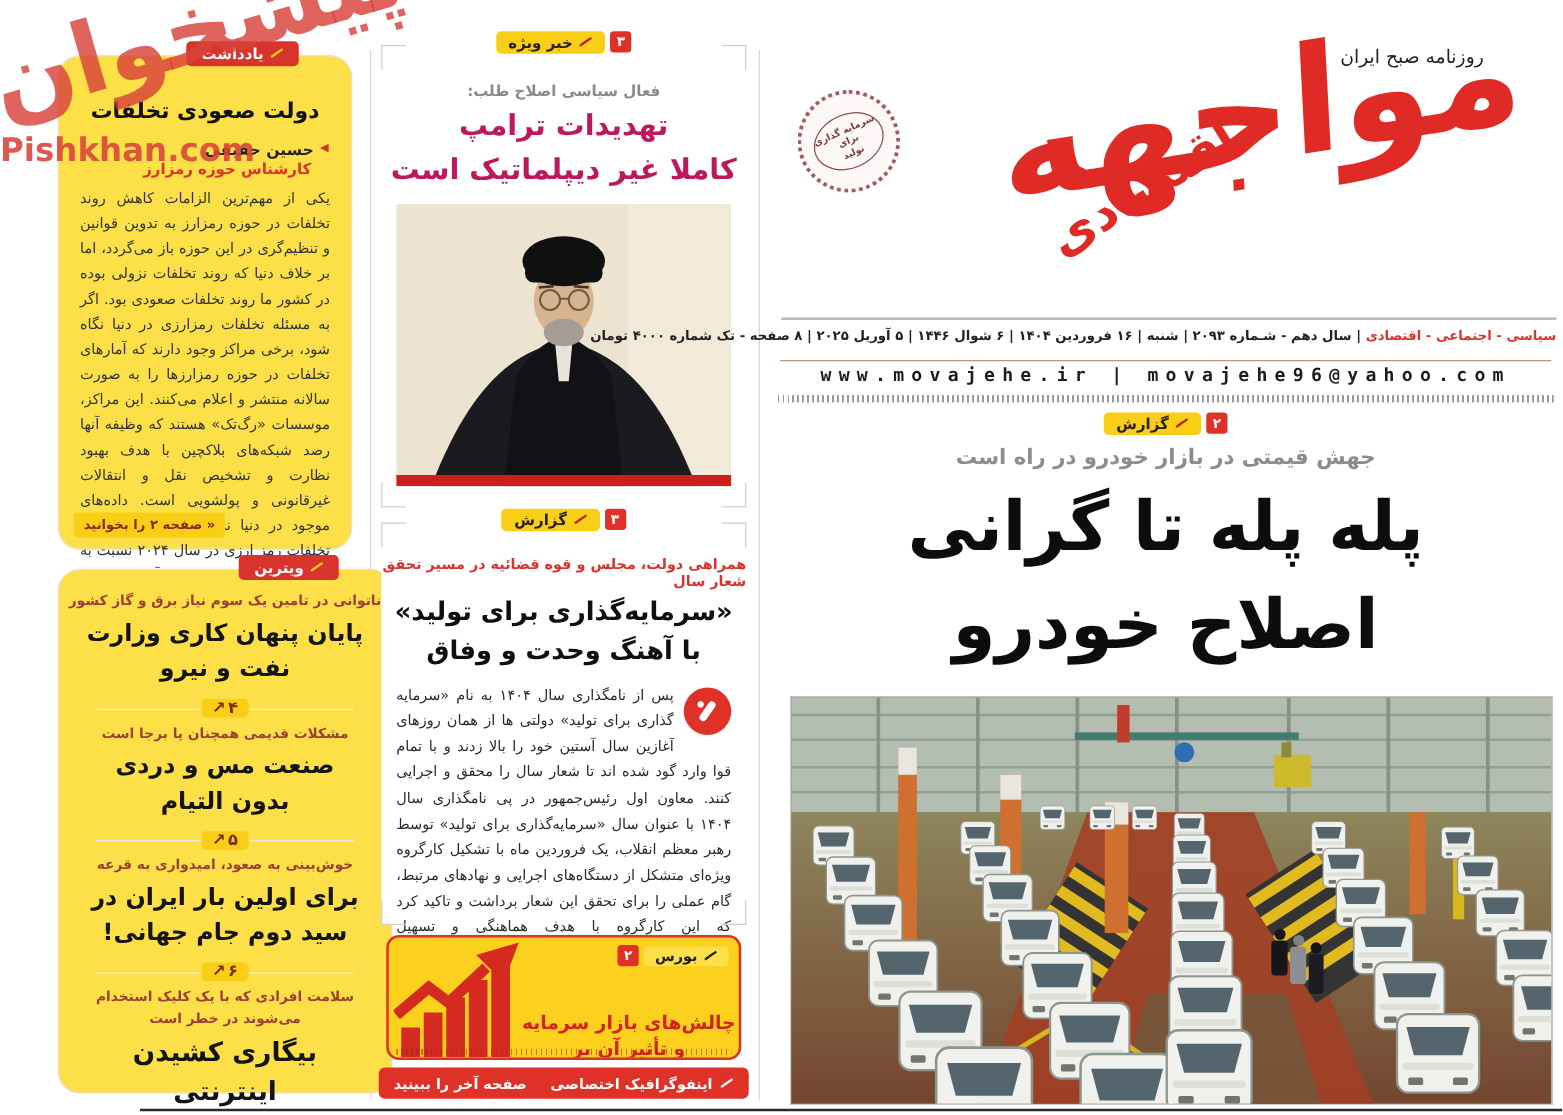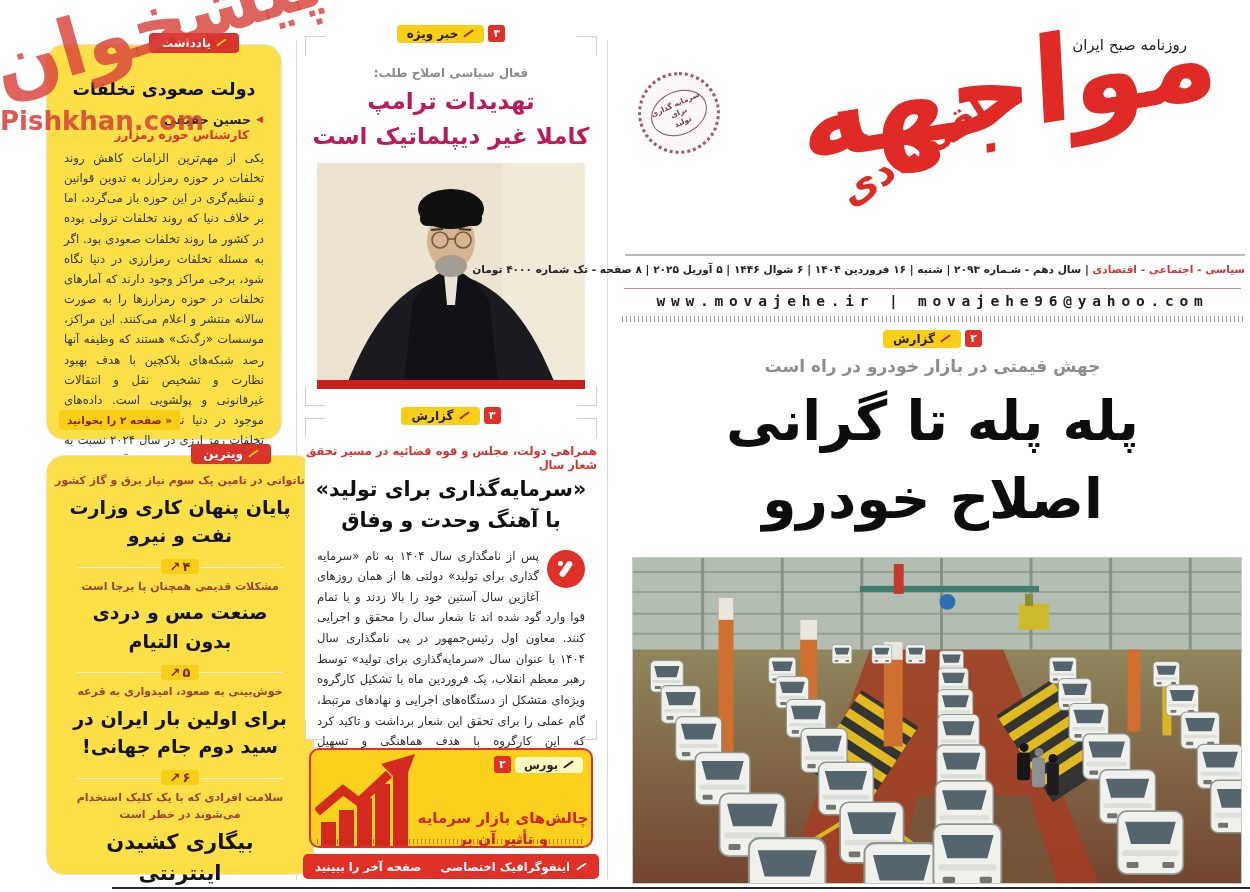--- a/index.html
+++ b/index.html
@@ -10,21 +10,21 @@
   html,body{background:#fff}
   .page{position:relative;width:1250px;height:892px;background:#fff;overflow:hidden;
         font-family:"DejaVu Sans",sans-serif;color:var(--dark)}
   .fa{direction:rtl}
   
   .tab-red{position:absolute;display:flex;align-items:center;gap:5px;background:var(--red);
            color:#fff;font-size:12px;font-weight:bold;padding:3px 12px;border-radius:4px;
            direction:rtl;z-index:5}
   .tab-yel{display:inline-flex;align-items:center;gap:5px;background:var(--yellow);
            color:#26211a;font-size:12px;font-weight:bold;padding:2px 10px;border-radius:4px;direction:rtl}
-  .tab-white{display:inline-flex;align-items:center;gap:5px;background:#fef9c3;color:#26211a;
+  .tab-white{display:inline-flex;align-items:center;gap:5px;background:#fde047;color:#26211a;
            font-size:11.5px;font-weight:bold;padding:1px 9px;border-radius:4px;direction:rtl}
   .numsq{display:inline-flex;align-items:center;justify-content:center;background:var(--red2);
          color:#fff;width:17px;height:17px;border-radius:3px;font-size:11px;font-weight:bold}
   .tabrow{position:absolute;left:0;right:0;display:flex;justify-content:center;gap:4px;z-index:6}
   .chk{width:11px;height:10px;flex:0 0 auto}
   .pbadge{display:inline-flex;align-items:center;gap:2px;background:var(--yellow);
           color:#7a2a1f;font-weight:bold;font-size:13px;border-radius:4px;padding:0 9px;
           direction:rtl;position:relative;z-index:2}
   
   .card{position:absolute;background:#fde047;border:1.5px solid #e3e3e3;border-radius:18px}

